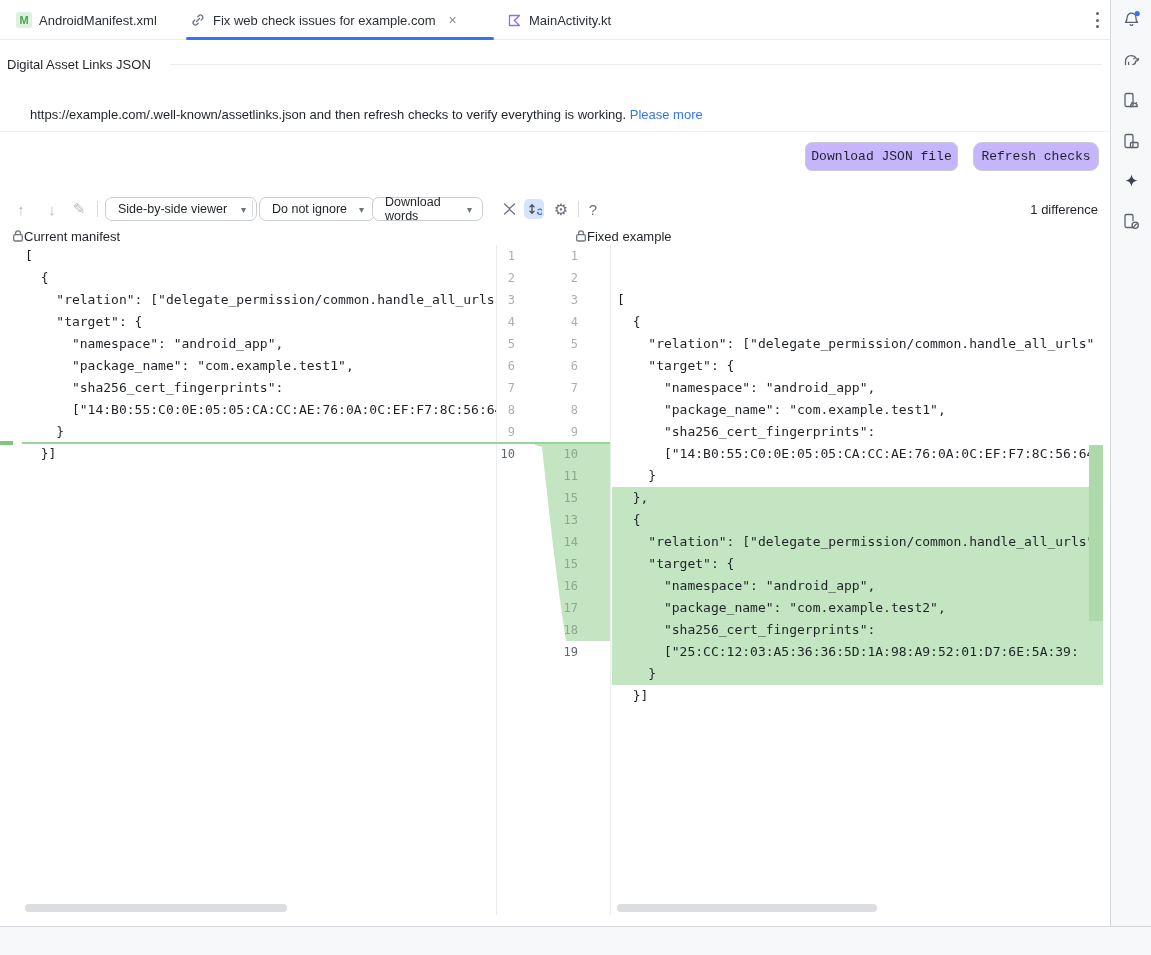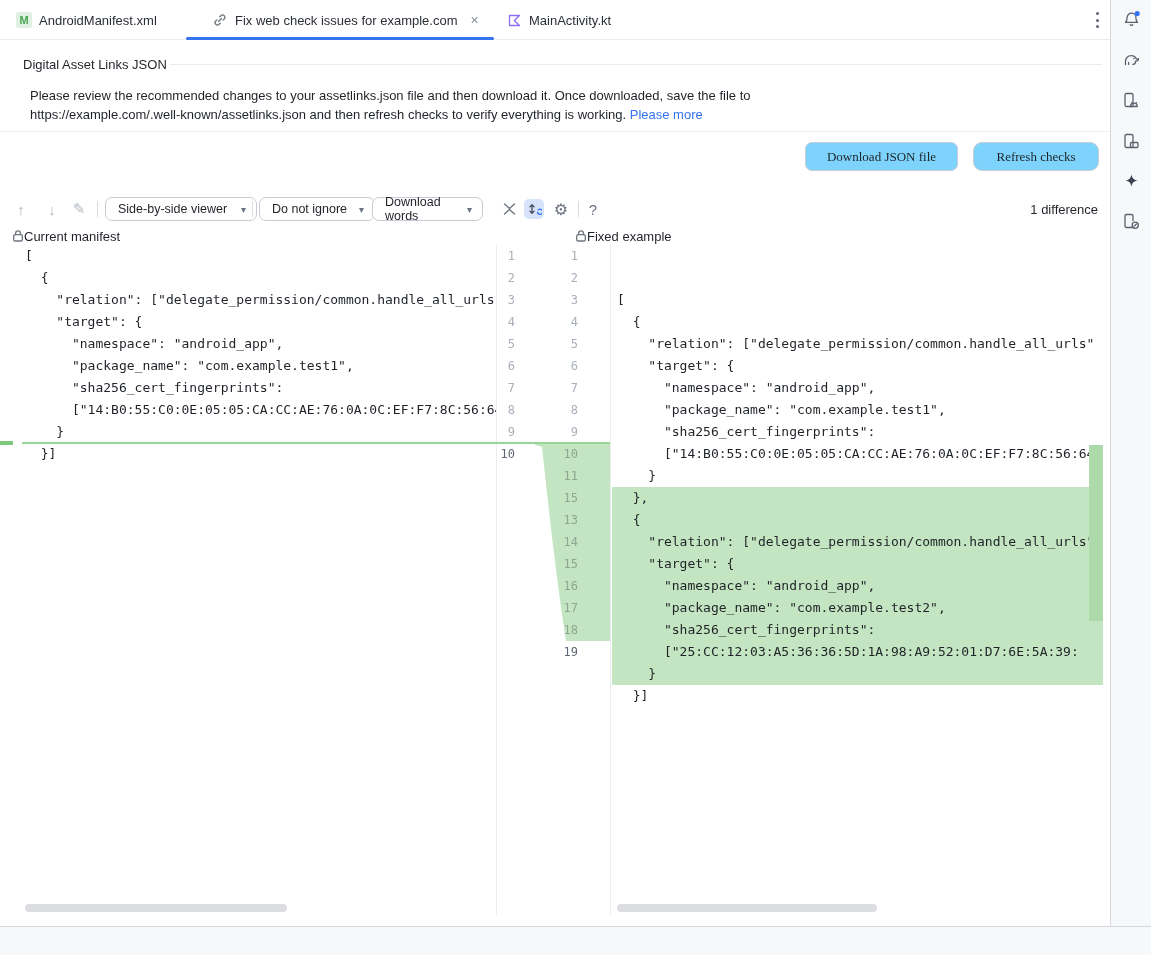--- a/index.html
+++ b/index.html
@@ -15,26 +15,26 @@
   .close-x { color:#8a9199; font-size:14px; margin-left:6px; }
   .kebab { position:absolute; left:1090px; top:11px; width:14px; height:18px; display:flex; flex-direction:column; align-items:center; justify-content:space-between; padding:1px 0; }
   .kebab span { width:3px; height:3px; border-radius:50%; background:#5a6472; }
 
   
   .sidebar { left:1110px; top:0; width:41px; height:955px; background:#f7f8fa; border-left:1px solid #d5d7dc; }
   .side-ic { position:absolute; left:10px; width:21px; height:21px; }
   .side-ic svg { width:21px; height:21px; }
 
   
-  .section-title { left:7px; top:57px; font-size:13px; color:#1f2328;margin-left:16px; }
+  .section-title { left:7px; top:57px; font-size:13px; color:#1f2328; }
   .title-rule { left:170px; top:64px; width:932px; height:1px; background:#ebecf0; }
   .desc { left:30px; top:86px; font-size:13px; line-height:19px; color:#1f2328; }
   .link { color:#3574f0; text-decoration:none; cursor:pointer; }
   .soft-rule { left:0; top:131px; width:1110px; height:1px; background:#f0f1f4; }
-  .btn { position:absolute; top:142px; height:29px; border:1px solid #c9ccd6; border-radius:7px; background:#7dd3fc; font-size:13px; color:#1f2328; font-family:Liberation Serif, serif; cursor:pointer; }
+  .btn { position:absolute; top:142px; height:29px; border:1px solid #c9ccd6; border-radius:7px; background:#c4b5fd; font-size:13px; color:#1f2328; font-family:Liberation Mono, monospace; cursor:pointer; }
   .btn-download { left:805px; width:153px; }
   .btn-refresh  { left:973px; width:126px;border-radius:9px; }
 
   
   .tool-ic { position:absolute; top:197px; height:24px; display:flex; align-items:center; justify-content:center; color:#b3b9c3; font-size:15px; }
   .tool-sep { position:absolute; top:201px; width:1px; height:16px; background:#d9dbe0; }
   .dd { position:absolute; top:197px; height:24px; border:1px solid #c9ccd6; border-radius:7px; background:#fff; display:flex; align-items:center; justify-content:space-between; padding:0 10px 0 12px; font-size:12.5px; color:#1f2328; cursor:pointer; }
   .dd .chev { color:#6c7380; font-size:10px; margin-left:8px; }
   .icon-btn { position:absolute; top:199px; width:20px; height:20px; display:flex; align-items:center; justify-content:center; color:#6c7380; border-radius:5px; cursor:pointer; }
   .icon-btn.selected { background:#d7e3fb; }
@@ -68,21 +68,21 @@
   svg .st { fill:none; stroke:currentColor; stroke-width:1.3; stroke-linecap:round; stroke-linejoin:round; }
 </style>
 </head>
 <body>
 
 <div class="abs tabbar">
   <div class="tab" style="left:16px">
     <span class="manifest-ic">M</span>
     <span>AndroidManifest.xml</span>
   </div>
-  <div class="tab" style="left:212px">
+  <div class="tab" style="left:190px">
     <span style="display:flex">
       <svg width="16" height="16" viewBox="0 0 16 16" style="color:#6c7380">
           <path class="st" d="M6.5 9.5l3-3M7.8 4.8l1.1-1.1a2.33 2.33 0 013.3 3.3L11.1 8.1M8.2 11.2l-1.1 1.1a2.33 2.33 0 01-3.3-3.3l1.1-1.1"></path>
         </svg>
     </span>
     <span>Fix web check issues for example.com</span>
     <span class="close-x">×</span>
   </div>
   <div class="tab" style="left:507px">
     <span style="display:flex">
@@ -135,21 +135,21 @@
         <path class="st" d="M12 16.5H5.5A1.5 1.5 0 014 15V5a1.5 1.5 0 011.5-1.5h5A1.5 1.5 0 0112 5v4.5"></path>
         <circle class="st" cx="14.2" cy="14.2" r="3.1"></circle>
         <path class="st" d="M13 15.4l2.4-2.4"></path>
       </svg>
   </div>
 </div>
 
 <div class="abs section-title">Digital Asset Links JSON</div>
 <div class="abs title-rule"></div>
 <div class="abs desc">
-  <span>Please review the recommended changes to your assetlinks.json file and then download it. Once downloaded, save the file to</span><br>
+  <br>
   <span>https://example.com/.well-known/assetlinks.json and then refresh checks to verify everything is working.</span>
   <a class="link">Please more</a>
 </div>
 <div class="abs soft-rule"></div>
 <button class="btn btn-download">Download JSON file</button>
 <button class="btn btn-refresh">Refresh checks</button>
 
 <div class="tool-ic" style="left:13px;width:16px">↑</div>
 <div class="tool-ic" style="left:44px;width:16px">↓</div>
 <div class="tool-ic" style="left:71px;width:16px">✎</div>

